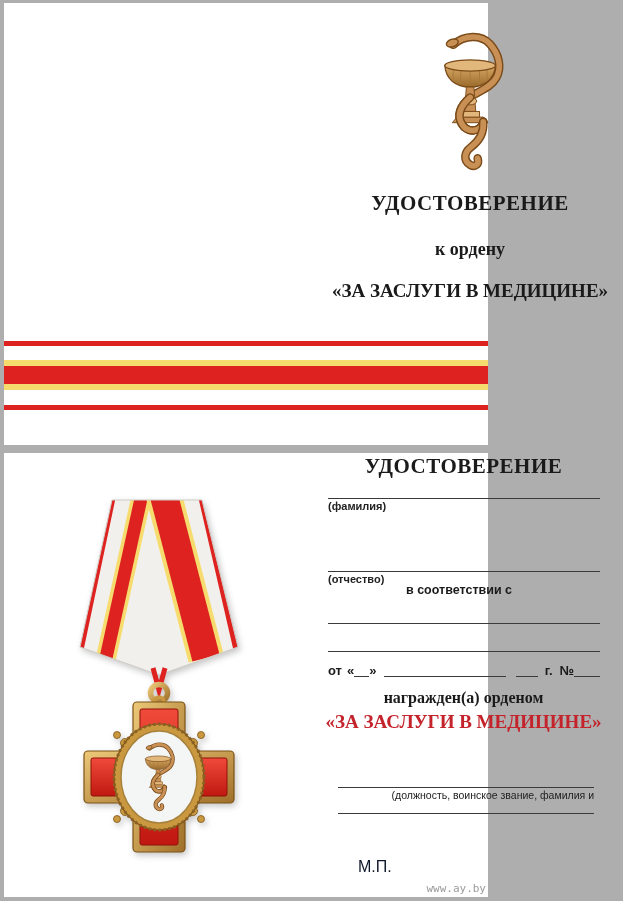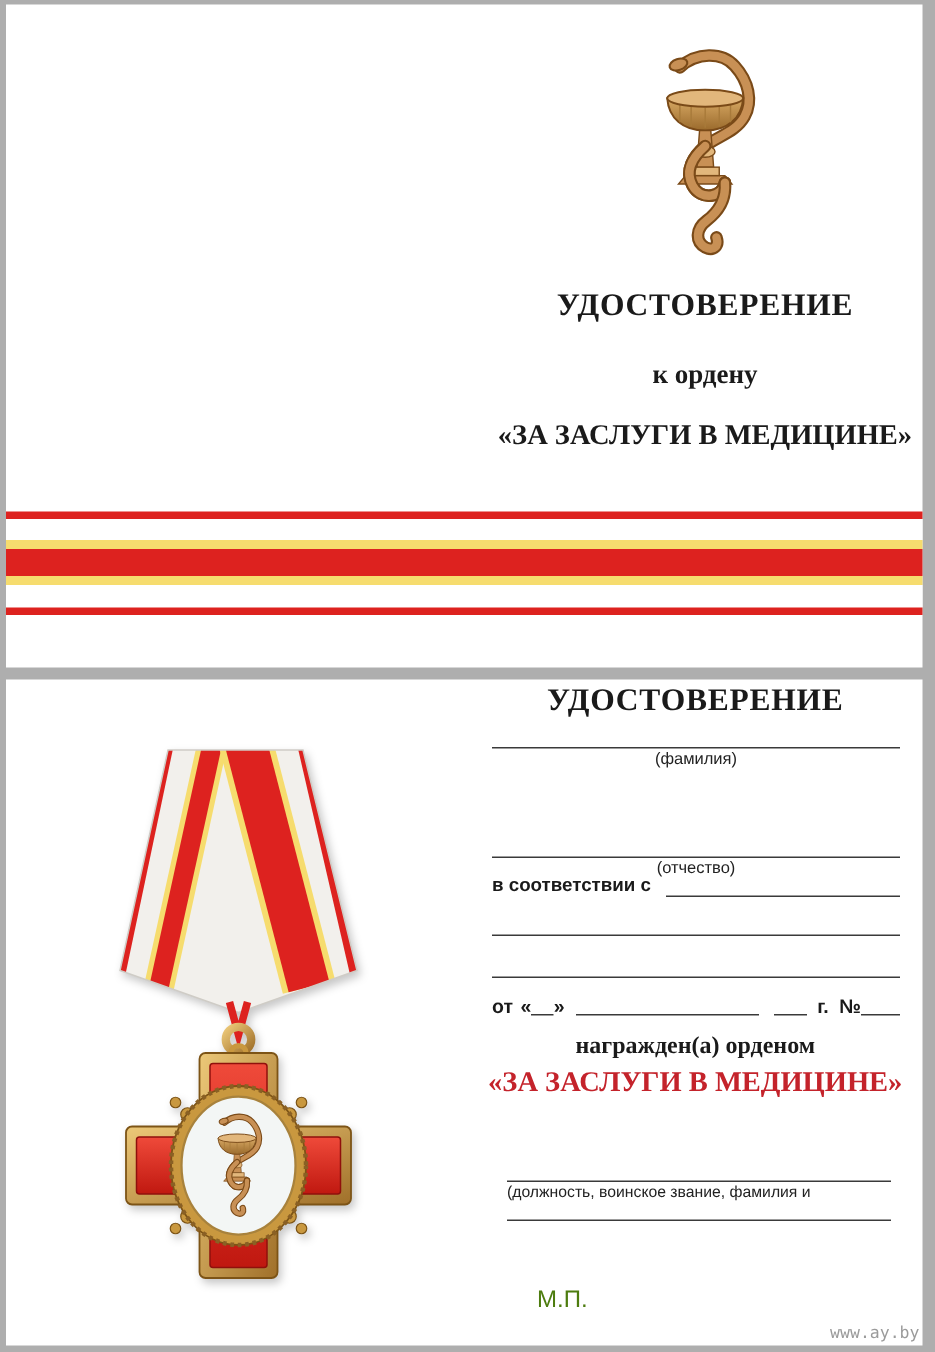--- a/index.html
+++ b/index.html
@@ -3,21 +3,21 @@
 <meta charset="utf-8">
 <style>
   html,body{margin:0;padding:0;}
   body{
     width:623px;height:901px;position:relative;
     background:var(--page-bg,#aeaeae);
     font-family:"Liberation Sans",sans-serif;
     color:var(--text-black,#1a1a1a);
     overflow:hidden;
   }
-  .card{position:absolute;left:4px;width:611px;background:var(--card-bg,#fff);}
+  .card{position:absolute;left:4px;width:484px;background:var(--card-bg,#fff);}
   #cover-card{top:3px;height:442px;}
   #inside-card{top:453px;height:444px;}
 
   
   .emblem-svg{position:absolute;left:420px;top:25px;width:96px;height:150px;}
   .cover-text{position:absolute;left:262px;width:408px;text-align:center;
     font-family:"Liberation Serif",serif;font-weight:bold;}
   #cover-title{top:188px;font-size:21px;letter-spacing:.5px;}
   #cover-subtitle{top:236px;font-size:18px;}
   #cover-order-name{top:277px;font-size:19px;}
@@ -27,24 +27,24 @@
   .s-red{background:var(--ribbon-red,#dd221f);}
   .s-yellow{background:var(--ribbon-yellow,#f6dc6e);}
   .s-white{background:var(--card-bg,#fff);}
   .h5{height:5px;}.h14{height:14px;}.h6{height:6px;}.h18{height:18px;}.h15{height:15px;}
 
   
   .inside-title{position:absolute;left:257px;top:1px;width:405px;text-align:center;
     font-family:"Liberation Serif",serif;font-weight:bold;font-size:21px;letter-spacing:.5px;}
   .field{position:absolute;left:324px;width:272px;}
   .field .rule{height:16px;border-bottom:1.6px solid #3a3a3a;}
-  .field .flabel{text-align:center;font-size:11px;padding-top:1px;color:#222;}
+  .field .flabel{text-align:left;font-size:11px;padding-top:1px;color:#222;font-weight:bold;}
   #field-surname{top:29px;} #field-name{top:60px;} #field-patronymic{top:102px;}
 
-  .accordance-row{position:absolute;left:324px;top:130px;width:272px;display:flex;align-items:flex-start;}
+  .accordance-row{position:absolute;left:324px;top:130px;width:272px;display:flex;align-items:center;flex-direction:column;}
   .accordance-row .alabel{font-weight:bold;font-size:12.5px;white-space:nowrap;padding-right:10px;}
   .accordance-row .aline{flex:1;border-bottom:1.6px solid #3a3a3a;height:14px;}
 
   .blank-line{position:absolute;left:324px;width:272px;height:16px;border-bottom:1.6px solid #3a3a3a;}
   #blank-line-1{top:154px;} #blank-line-2{top:182px;}
 
   .date-row{position:absolute;left:324px;top:210px;width:272px;display:flex;align-items:flex-start;
     font-weight:bold;font-size:13px;}
   .date-row .u{border-bottom:1.6px solid #3a3a3a;height:13px;display:inline-block;}
   .date-row .u-day{width:15px;}
@@ -57,23 +57,23 @@
 
   .awarded{position:absolute;left:257px;top:236px;width:405px;text-align:center;
     font-family:"Liberation Serif",serif;font-weight:bold;font-size:16px;}
   .inside-order-name{position:absolute;left:257px;top:258px;width:405px;text-align:center;
     font-family:"Liberation Serif",serif;font-weight:bold;font-size:19px;
     color:var(--order-title-red,#c4232b);}
 
   .sig-block{position:absolute;left:334px;top:318px;width:256px;}
   .sig-block .rule1{height:16px;border-bottom:1.6px solid #3a3a3a;}
   .sig-block .rule2{height:12px;border-bottom:1.6px solid #3a3a3a;}
-  .sig-block .cap{text-align:left;font-size:10.5px;color:#222;padding-top:1px;height:12px;}
-
-  .stamp{position:absolute;left:354px;top:405px;font-size:16px;color:#4d7c0f;}
+  .sig-block .cap{text-align:right;font-size:10.5px;color:#222;padding-top:1px;height:12px;}
+
+  .stamp{position:absolute;left:354px;top:405px;font-size:16px;color:#0f172a;}
 
   .medal-svg{position:absolute;left:62px;top:45px;width:190px;height:370px;
     filter:drop-shadow(2px 3px 3px rgba(0,0,0,.22));}
 
   .watermark{position:absolute;right:2px;bottom:2px;font-family:"DejaVu Sans Mono",monospace;
     font-size:11px;color:var(--watermark-gray,#9b9b9b);}
 </style>
 </head>
 <body>
 

